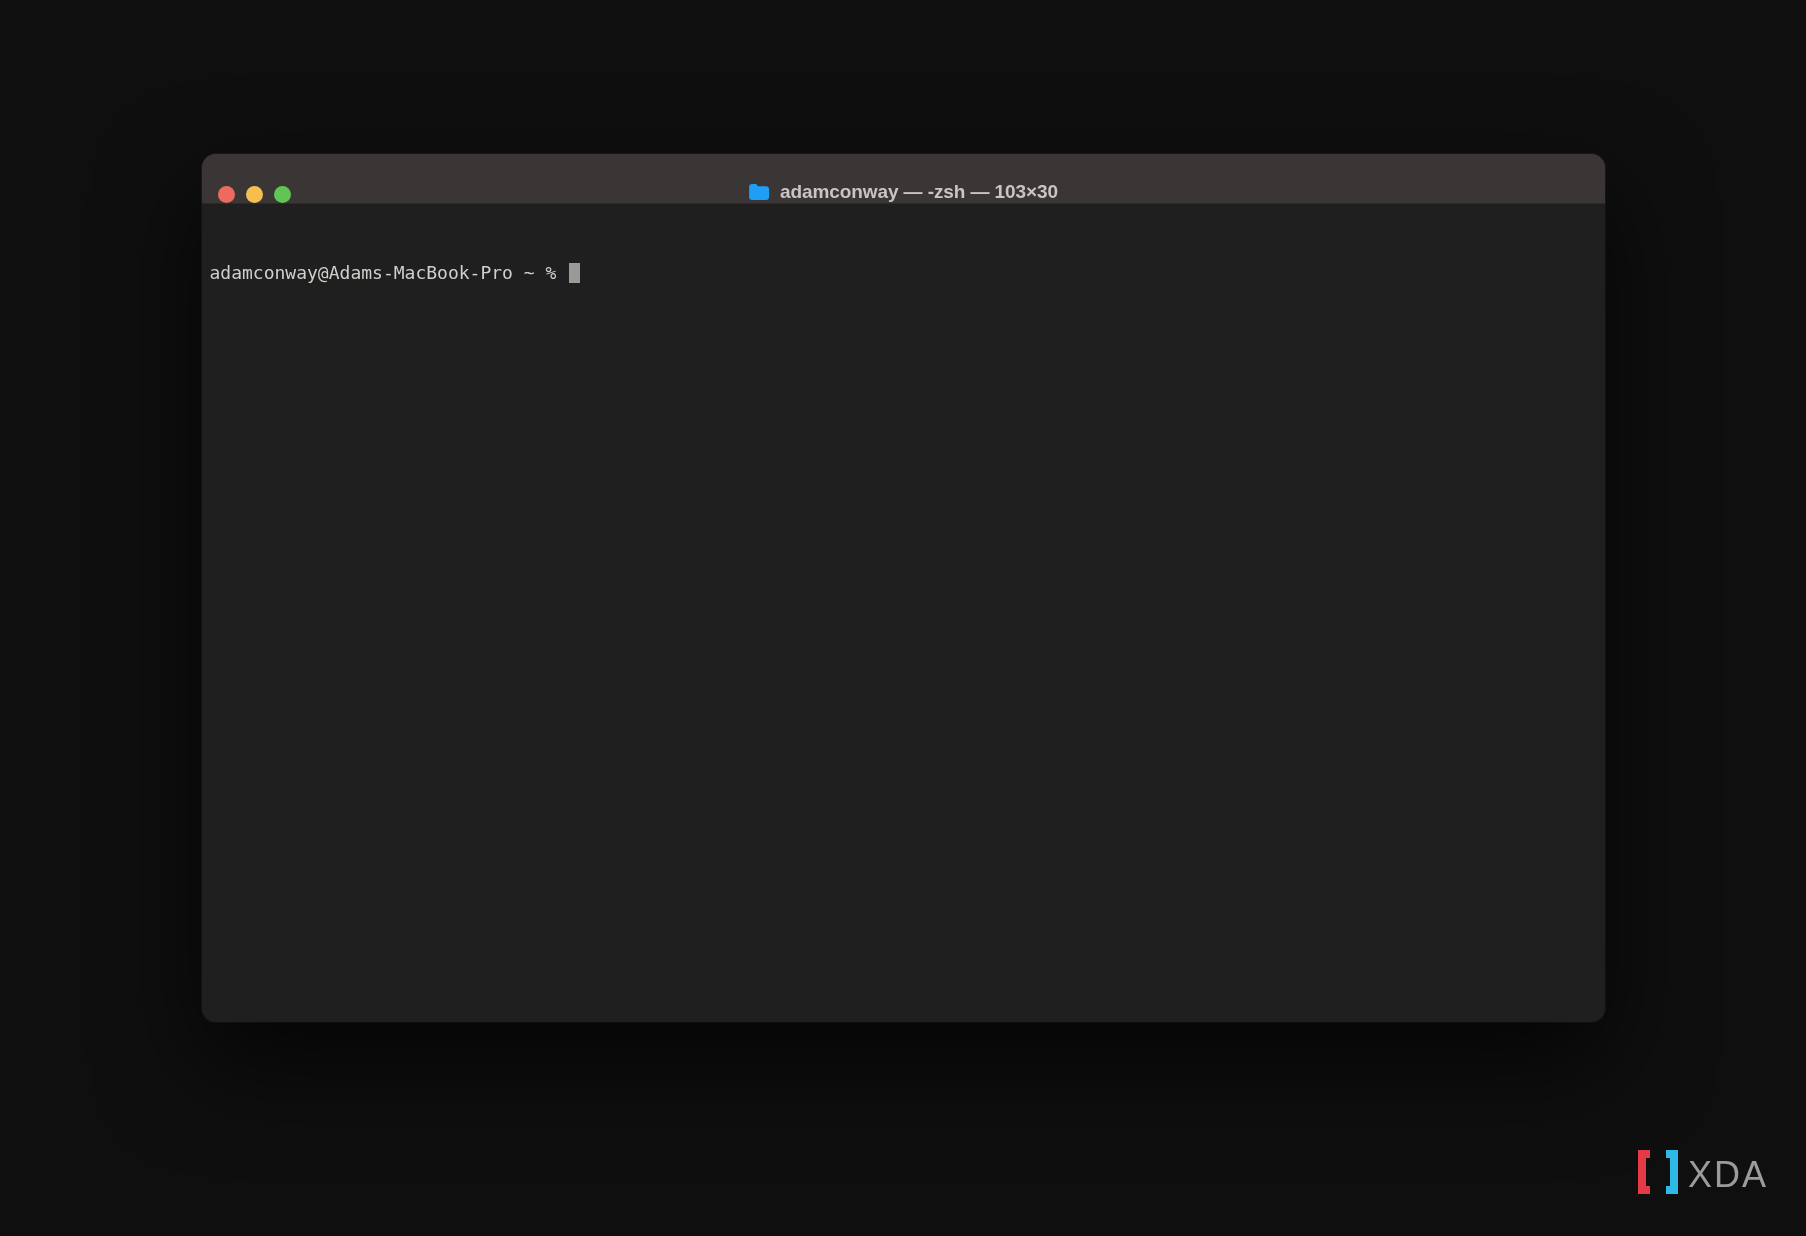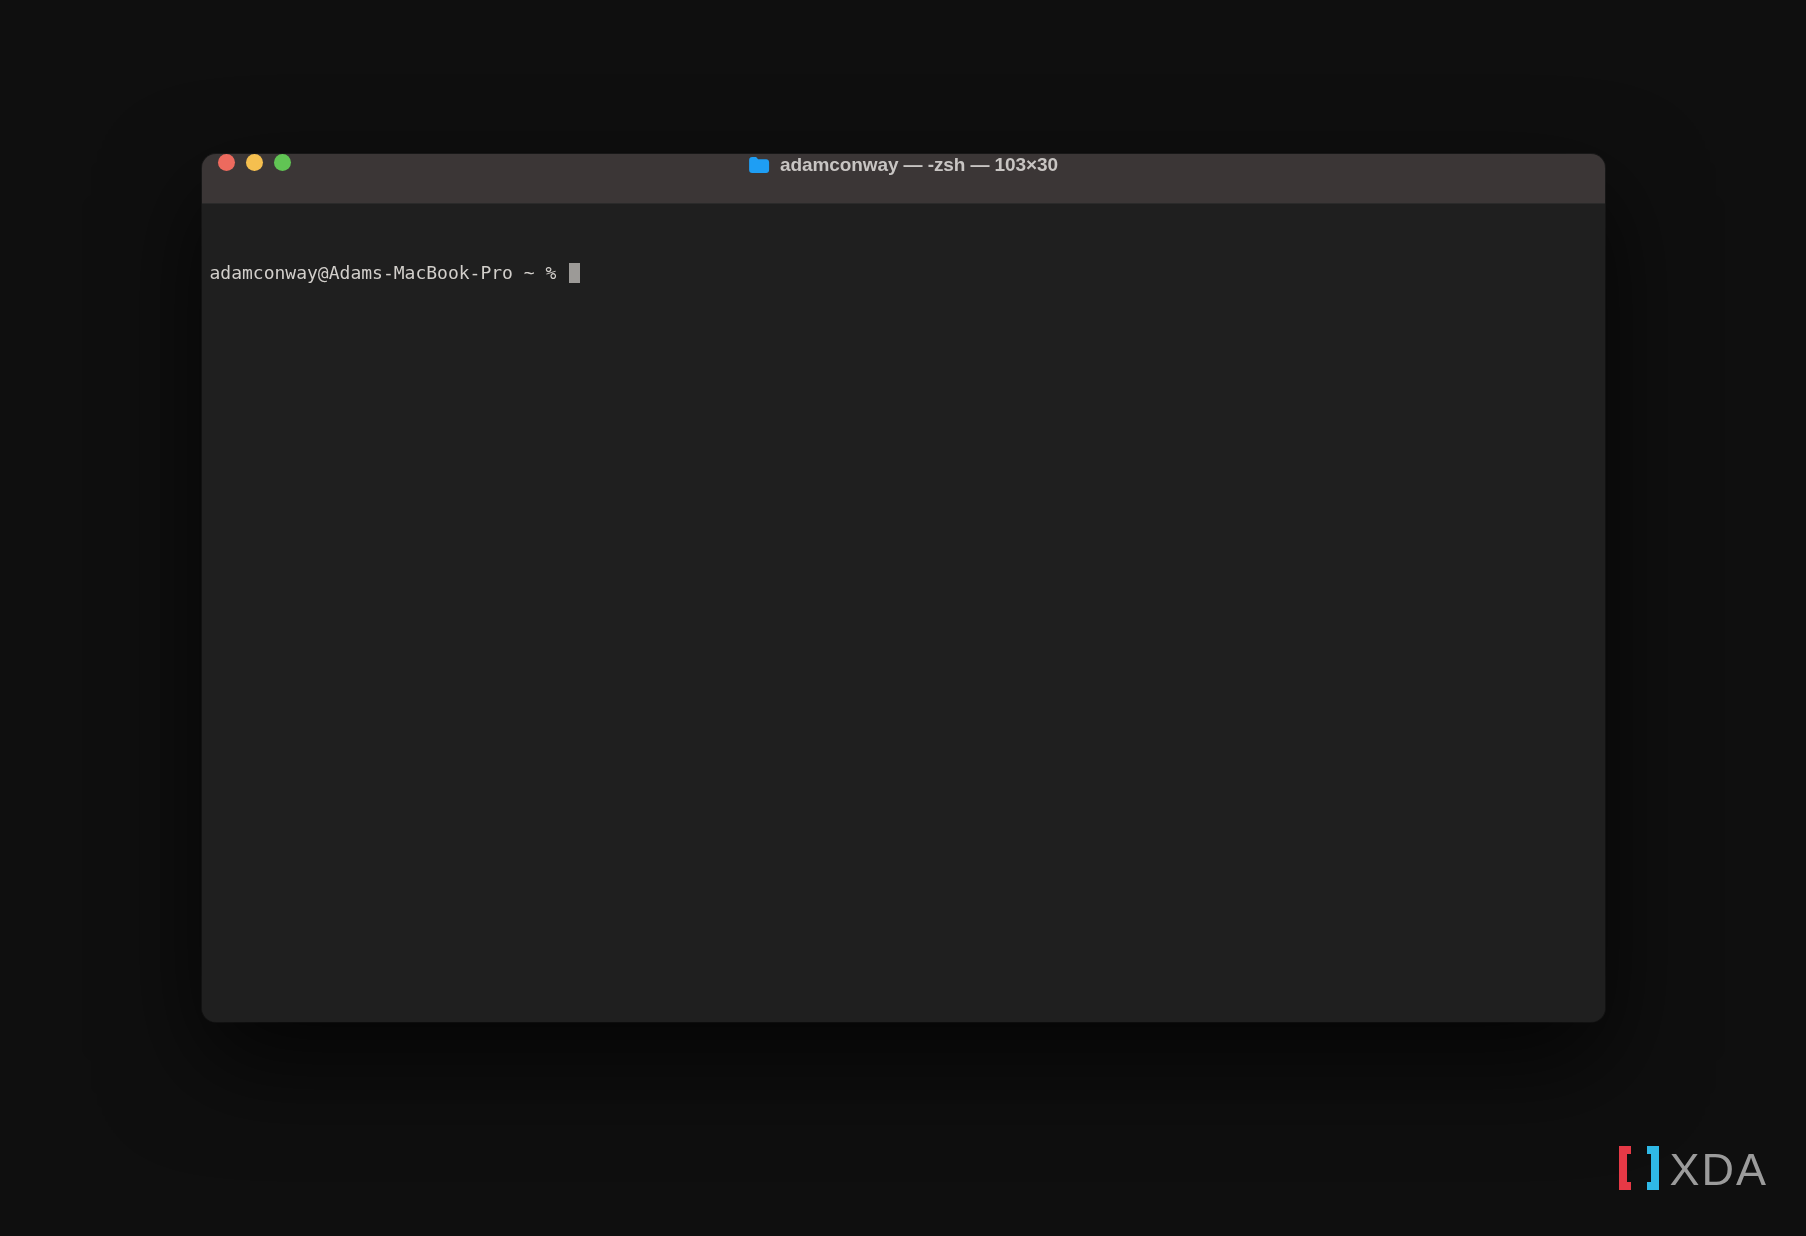--- a/index.html
+++ b/index.html
@@ -21,21 +21,21 @@
       box-shadow: 0 40px 100px rgba(0,0,0,0.7), 0 0 0 1px rgba(100,100,100,0.15);
       overflow: hidden;
       display: flex;
       flex-direction: column;
       margin-top: -60px;
     }
     .titlebar {
       height: 50px;
       background: #3b3636;
       display: flex;
-      align-items: flex-start;
+      align-items: flex-end;
       padding: 0 16px;
       border-bottom: 1px solid #2a2a2a;
       position: relative;
       flex-shrink: 0;
     }
     .traffic-lights {
       display: flex;
       gap: 11px;
       align-items: center;
     }
@@ -78,26 +78,26 @@
       height: 20px;
       background: #9c9a97;
       vertical-align: text-bottom;
       margin-left: 2px;
     }
     .watermark {
       position: absolute;
       right: 38px;
       bottom: 40px;
       display: flex;
-      align-items: flex-start;
+      align-items: flex-end;
       gap: 8px;
       color: #9b9b9b;
       font-family: -apple-system, BlinkMacSystemFont, "Helvetica Neue", sans-serif;
       font-weight: 500;
-      font-size: 45px;
+      font-size: 36px;
       letter-spacing: 2px;
     }
     .watermark svg { display: block; }
   </style>
 </head>
 <body>
 
 <div class="terminal-window">
   <div class="titlebar">
     <div class="traffic-lights">

